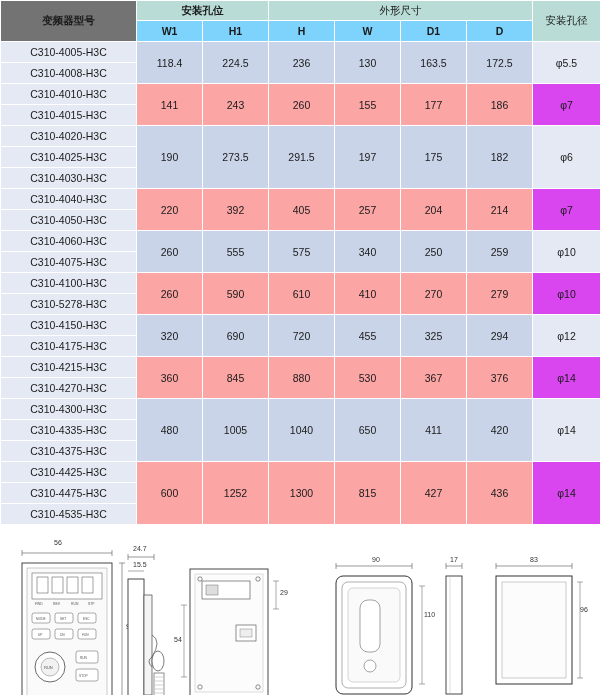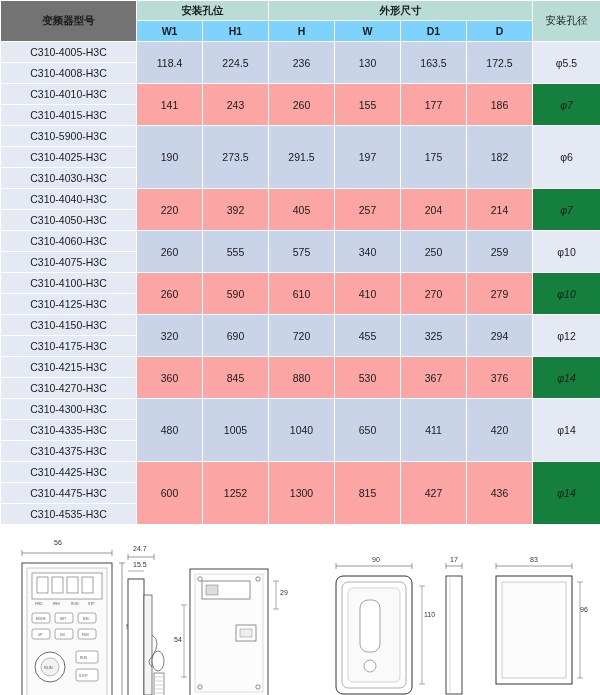--- a/index.html
+++ b/index.html
@@ -15,28 +15,28 @@
   .spec-table{width:600px;table-layout:fixed;}
   .spec-table td,.spec-table th{
     border:1px solid #ffffff;
     text-align:center;
     vertical-align:middle;
     font-size:10.5px;
     padding:0;
   }
   .hdr-model{background:#737373;font-weight:bold;font-size:11px;height:40px;margin-top:36px;}
   .hdr-holes{background:#b9dcd6;font-weight:bold;font-size:11px;}
-  .hdr-dims{background:#b9dcd6;font-weight:bold;font-size:11px;margin-left:44px;}
+  .hdr-dims{background:#b9dcd6;font-weight:normal;font-size:11px;margin-left:44px;}
   .hdr-dia{background:#b9dcd6;font-weight:normal;font-size:11px;}
   .sub-hdr{background:#7dd3fc;font-weight:bold;font-size:10.5px;height:20px;}
   .model-cell{background:#e4e9f3;text-align:left;padding-left:16px;height:20px;font-size:10.5px;}
   .val-cell{background:#c9d4e8;}
   .val-cell-alt{background:#fca5a5;}
   .dia-cell{background:#e4e9f3;}
-  .dia-cell-alt{background:#15803d;font-style:italic;}
+  .dia-cell-alt{background:#d946ef;}
 
   .drawings{position:relative;width:600px;height:225px;margin-top:6px;}
   .dim-label{position:absolute;font-size:7px;color:#333;}
   svg{display:block;}
 </style>
 </head>
 <body>
 
 <table class="spec-table">
   <colgroup>
@@ -86,21 +86,21 @@
         <td class="val-cell-alt" rowspan="2">260</td>
         <td class="val-cell-alt" rowspan="2">155</td>
         <td class="val-cell-alt" rowspan="2">177</td>
         <td class="val-cell-alt" rowspan="2">186</td>
         <td class="dia-cell-alt" rowspan="2">φ7</td>
       </tr>
       <tr>
         <td class="model-cell">C310-4015-H3C</td>
       </tr>
       <tr>
-        <td class="model-cell">C310-5900-H3C</td>
+        <td class="model-cell">C310-4020-H3C</td>
         <td class="val-cell" rowspan="3">190</td>
         <td class="val-cell" rowspan="3">273.5</td>
         <td class="val-cell" rowspan="3">291.5</td>
         <td class="val-cell" rowspan="3">197</td>
         <td class="val-cell" rowspan="3">175</td>
         <td class="val-cell" rowspan="3">182</td>
         <td class="dia-cell" rowspan="3">φ6</td>
       </tr>
       <tr>
         <td class="model-cell">C310-4025-H3C</td>
@@ -138,21 +138,21 @@
         <td class="model-cell">C310-4100-H3C</td>
         <td class="val-cell-alt" rowspan="2">260</td>
         <td class="val-cell-alt" rowspan="2">590</td>
         <td class="val-cell-alt" rowspan="2">610</td>
         <td class="val-cell-alt" rowspan="2">410</td>
         <td class="val-cell-alt" rowspan="2">270</td>
         <td class="val-cell-alt" rowspan="2">279</td>
         <td class="dia-cell-alt" rowspan="2">φ10</td>
       </tr>
       <tr>
-        <td class="model-cell">C310-4125-H3C</td>
+        <td class="model-cell">C310-5278-H3C</td>
       </tr>
       <tr>
         <td class="model-cell">C310-4150-H3C</td>
         <td class="val-cell" rowspan="2">320</td>
         <td class="val-cell" rowspan="2">690</td>
         <td class="val-cell" rowspan="2">720</td>
         <td class="val-cell" rowspan="2">455</td>
         <td class="val-cell" rowspan="2">325</td>
         <td class="val-cell" rowspan="2">294</td>
         <td class="dia-cell" rowspan="2">φ12</td>

